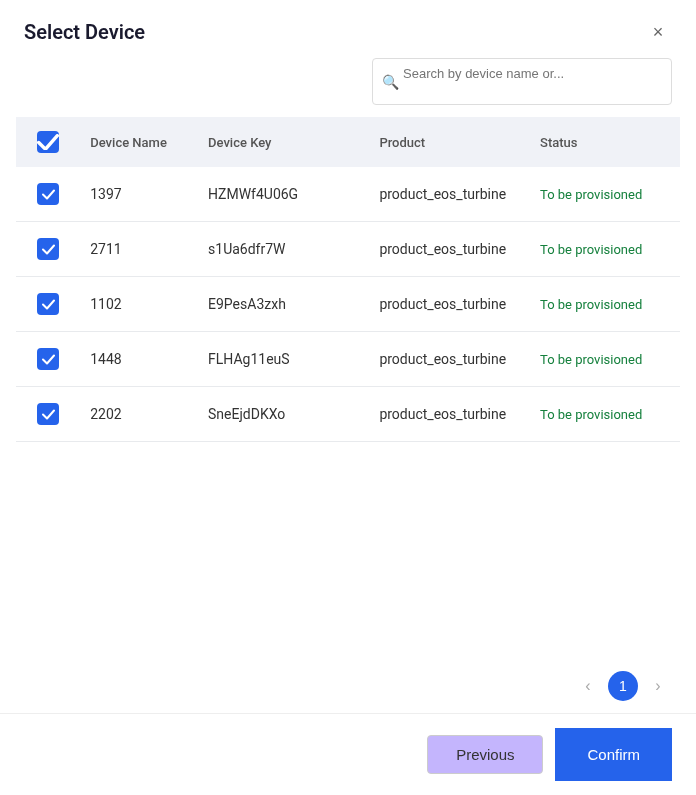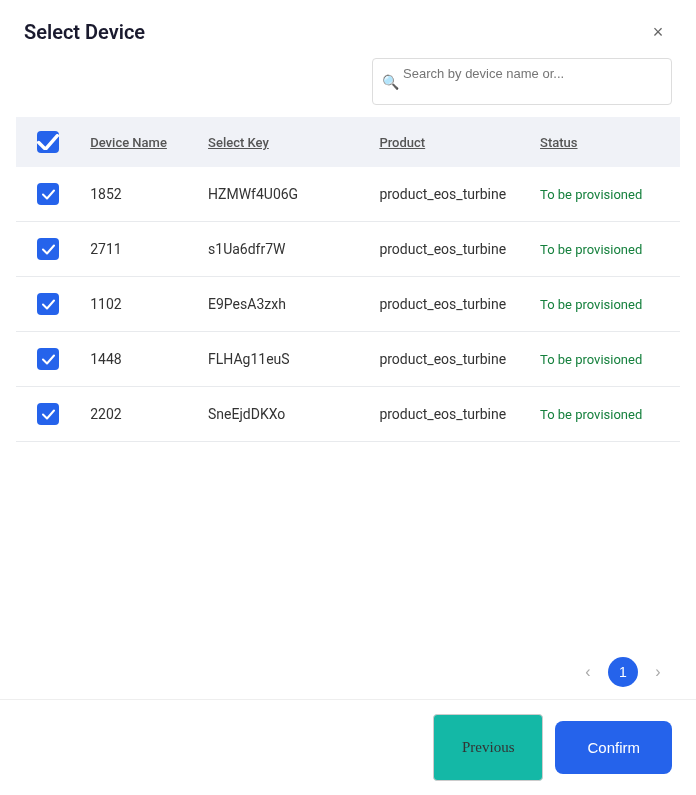--- a/index.html
+++ b/index.html
@@ -92,21 +92,20 @@
     thead tr {
       background: #f0f2f7;
     }
 
     thead th {
       padding: 14px 10px;
       text-align: left;
       font-weight: 500;
       color: #555;
       font-size: 13px;
-      text-decoration: underline;
     }
 
     thead th:first-child {
       width: 60px;
       text-align: center;
     }
 
     tbody tr {
       border-bottom: 1px solid #e8eaed;
     }
@@ -198,34 +197,33 @@
     .dialog-footer {
       display: flex;
       justify-content: flex-end;
       align-items: center;
       padding: 14px 24px;
       gap: 12px;
       border-top: 1px solid #eee;
     }
 
     .btn-previous {
-      padding: 24px 28px;
+      padding: 10px 28px;
       border: 1px solid #ccc;
       border-radius: 4px;
-      background: #14b8a6;
+      background: #c4b5fd;
       color: #333;
       font-size: 15px;
       cursor: pointer;
-      font-family: Liberation Serif, serif;
     }
 
     .btn-confirm {
       padding: 18px 32px;
       border: none;
-      border-radius: 8px;
+      border-radius: 0;
       background: #2563eb;
       color: #fff;
       font-size: 15px;
       font-weight: 500;
       cursor: pointer;
     }
 
     .col-device-name { width: 110px; }
     .col-device-key { width: 160px; }
     .col-product { width: 150px; }
@@ -253,33 +251,33 @@
       <thead>
         <tr>
           <th>
             <div class="header-checkbox">
               <svg viewBox="0 0 13 10" fill="none" xmlns="http://www.w3.org/2000/svg">
                 <path d="M1 5L5 9L12 1" stroke="white" stroke-width="2" stroke-linecap="round" stroke-linejoin="round"></path>
               </svg>
             </div>
           </th>
           <th class="col-device-name">Device Name</th>
-          <th class="col-device-key">Select Key</th>
+          <th class="col-device-key">Device Key</th>
           <th class="col-product">Product</th>
           <th class="col-status">Status</th>
         </tr>
       </thead>
       <tbody id="table-body">
       <tr>
             <td><div class="checkbox">
                 <svg viewBox="0 0 13 10" fill="none" xmlns="http://www.w3.org/2000/svg">
                   <path d="M1 5L5 9L12 1" stroke="white" stroke-width="2" stroke-linecap="round" stroke-linejoin="round"></path>
                 </svg>
               </div></td>
-            <td>1852</td>
+            <td>1397</td>
             <td>HZMWf4U06G</td>
             <td>product_eos_turbine</td>
             <td class="status-text">To be provisioned</td>
           </tr>
           <tr>
             <td><div class="checkbox">
                 <svg viewBox="0 0 13 10" fill="none" xmlns="http://www.w3.org/2000/svg">
                   <path d="M1 5L5 9L12 1" stroke="white" stroke-width="2" stroke-linecap="round" stroke-linejoin="round"></path>
                 </svg>
               </div></td>

